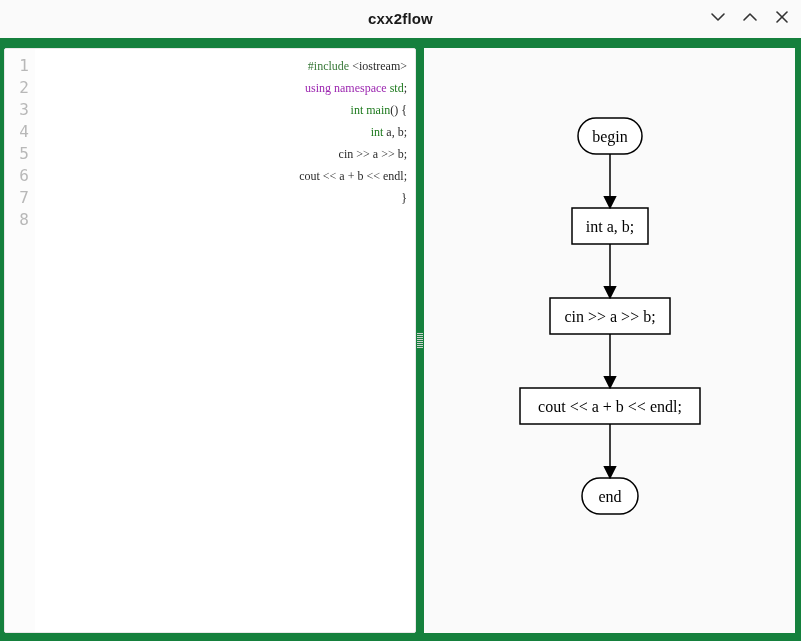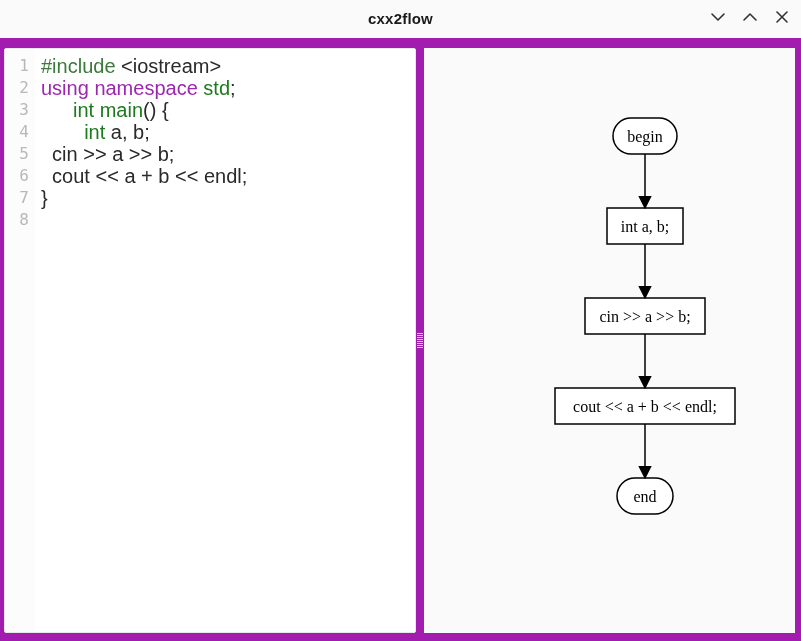--- a/index.html
+++ b/index.html
@@ -1,17 +1,17 @@
 <!DOCTYPE html>
 <html><head>
 <meta charset="utf-8">
 <style>
   * { box-sizing: border-box; margin: 0; padding: 0; }
   html, body { width: 801px; height: 641px; overflow: hidden; background: #fafafa; font-family: sans-serif; }
-  .window { width: 801px; height: 641px; display: flex; flex-direction: column; background: #a21caf; }
+  .window { width: 801px; height: 641px; display: flex; flex-direction: column; background: #15803d; }
   .titlebar {
     height: 38px; display: flex; align-items: center; justify-content: center;
     position: relative; background: #fafafa; border-bottom: 1px solid #eee0;
   }
   .titlebar .title { font-size: 15px; font-weight: 600; color: #1a1a1a; letter-spacing: .2px; }
   .window-controls { position: absolute; right: 10px; top: 8px; display: flex; gap: 14px; align-items: center; }
   .window-controls svg { width: 18px; height: 18px; display: block; }
   .window-controls .ctl { cursor: pointer; }
   .content { flex: 1; display: flex; padding: 10px 6px 8px 4px; gap: 0; }
   .editor-pane {
@@ -25,40 +25,41 @@
   }
   .gutter {
     width: 30px; padding: 6px 6px 0 0; text-align: right;
     background: #fcfcfc; color: #b8b8b8;
     font-family: "DejaVu Sans Mono", Menlo, Consolas, monospace;
     font-size: 16px; line-height: 22px;
     user-select: none;
   }
   .code {
     flex: 1; padding: 6px 8px 0 6px;
-    font-family: Liberation Sans, sans-serif;
-    font-size: 20px; line-height: 22px;
+    font-family: Liberation Serif, serif;
+    font-size: 12px; line-height: 22px;
     color: #2a2a2a;
     white-space: pre;
+    text-align: right;
   }
   .tok-pre  { color: #3a7a3a; } 
   .tok-kw   { color: #9c27b0; } 
   .tok-type { color: #1e7a1e; margin-left: 32px; } 
   .tok-fn   { color: #1e7a1e; }
   .tok-ns   { color: #1e7a1e; margin-top: 40px; }
   .tok-id   { color: #2a2a2a; }
   .tok-punc { color: #2a2a2a; }
   .splitter {
     width: 8px; display: flex; align-items: center; justify-content: center; cursor: col-resize;
   }
   .splitter .grip {
     width: 6px; height: 30px; display: flex; flex-direction: column; gap: 1px; justify-content: center; align-items: center;
   }
   .splitter .dotrow { width: 6px; height: 1px; background: #cfcfcf; }
-  .diagram-pane { flex: 1; background: #fafafa; display: flex; align-items: flex-start; justify-content: flex-end; padding-top: 40px; }
+  .diagram-pane { flex: 1; background: #fafafa; display: flex; align-items: flex-start; justify-content: center; padding-top: 40px; }
   svg.flow { width: 300px; height: 480px; }
   svg.flow text { font-family: "Times New Roman", Georgia, serif; font-size: 16px; fill: #000; }
   svg.flow .box { fill: #fff; stroke: #000; stroke-width: 1.5; }
   svg.flow .edge { stroke: #000; stroke-width: 1.5; fill: none; }
 </style>
 </head>
 <body>
 
 <div class="window">
   <div class="titlebar">

